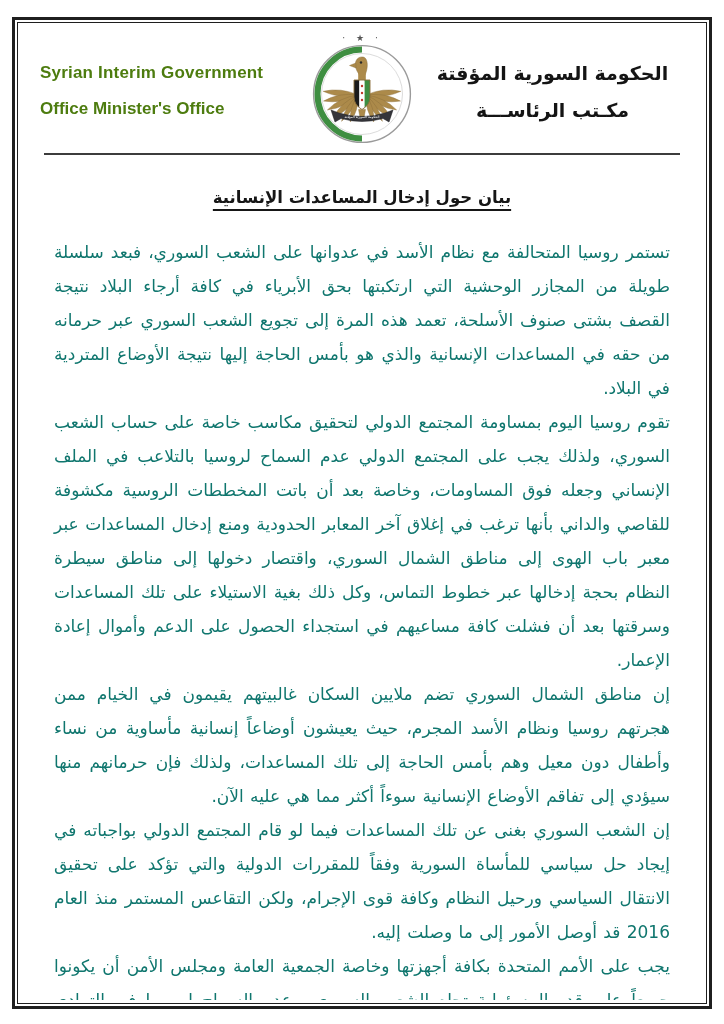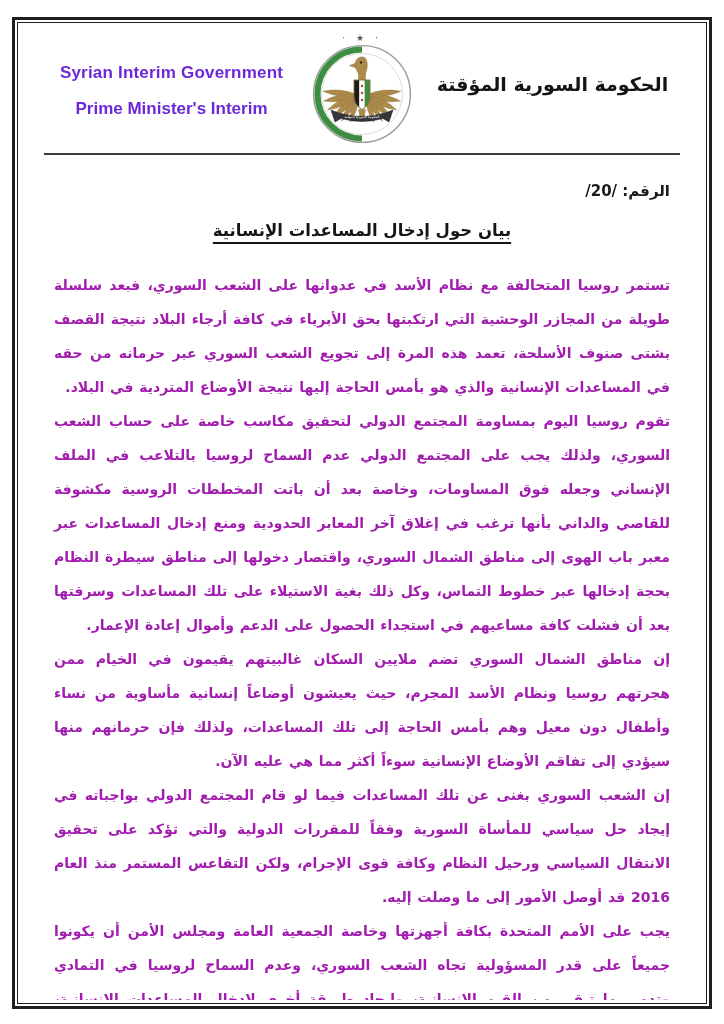--- a/index.html
+++ b/index.html
@@ -25,25 +25,24 @@
     overflow:hidden;
   }
   
   .letterhead {
     display:flex; align-items:center;
     padding:14px 22px 6px 22px;
     height:128px;
   }
   .head-en {
     flex:1 1 0;
-    text-align:center;
     font-family:"Liberation Sans", sans-serif;
     font-weight:700;
     font-size:17px;
-    color:#6d28d9;
+    color:#4d7c0f;
   }
   .head-en .en-line1 { margin-bottom:16px; letter-spacing:.2px; }
   .head-ar {
     flex:1 1 0;
     text-align:center;
     direction:rtl;
     font-weight:700;
     font-size:19px;
     color:#141414;
   }
@@ -78,39 +77,38 @@
     text-align:center;
     font-size:16.5px;
     font-weight:700;
     color:#161616;
     text-decoration:underline;
     text-decoration-thickness:1.5px;
     text-underline-offset:6px;
     margin:13px 0 28px 0;
   }
   .para {
-    font-size:14px;
+    font-size:17px;
     line-height:34px;
     text-align:justify;
-    color:#a21caf;
+    color:#0f766e;
     word-spacing:1px;
-    font-weight:bold;
   }
 </style>
 </head>
 <body>
 
 <div class="page-frame">
   <div class="page-frame-inner">
 
     <header class="letterhead">
 
       <div class="head-en">
         <div class="en-line1">Syrian Interim Government</div>
-        <div class="en-line2">Prime Minister's Interim</div>
+        <div class="en-line2">Office Minister's Office</div>
       </div>
 
       <div class="emblem-wrap">
         <div class="logo-stars">· ★ ·</div>
         <svg class="emblem-svg" viewBox="0 0 100 100" aria-hidden="true">
 
           <circle cx="50" cy="50" r="48.4" fill="#ffffff" stroke="#9a9a9a" stroke-width="1.4"></circle>
 
           <path d="M 50 5.5 A 44.5 44.5 0 0 0 50 94.5" fill="none" stroke="#3e8e41" stroke-width="6" stroke-linecap="butt"></path>
 
@@ -160,29 +158,29 @@
 
           <g>
             <path d="M19,66 L27,69 Q50,76 73,69 L81,66 L77,78 L71,74.5 Q50,80.5 29,74.5 L23,78 Z" fill="#35353a" stroke="#1f1f23" stroke-width="0.5"></path>
             <text x="50" y="74.3" text-anchor="middle" font-size="3.4" fill="#ffffff" direction="rtl" font-family="DejaVu Sans, sans-serif">الحكومة السورية المؤقتة</text>
           </g>
         </svg>
       </div>
 
       <div class="head-ar" lang="ar" dir="rtl">
         <div class="ar-line1">الحكومة السورية المؤقتة</div>
+        <div class="ar-line2">مكـتب الرئاســـة</div>
       </div>
     </header>
 
     <hr class="header-rule">
 
     <main class="doc-body" lang="ar" dir="rtl">
 
       <div class="meta-block">
-        <div class="meta-line">الرقم: /20/</div>
       </div>
 
       <h1 class="doc-title">بيان حول إدخال المساعدات الإنسانية</h1>
 
       <p class="para">تستمر روسيا المتحالفة مع نظام الأسد في عدوانها على الشعب السوري، فبعد سلسلة طويلة من المجازر الوحشية التي ارتكبتها بحق الأبرياء في كافة أرجاء البلاد نتيجة القصف بشتى صنوف الأسلحة، تعمد هذه المرة إلى تجويع الشعب السوري عبر حرمانه من حقه في المساعدات الإنسانية والذي هو بأمس الحاجة إليها نتيجة الأوضاع المتردية في البلاد.</p>
       <p class="para">تقوم روسيا اليوم بمساومة المجتمع الدولي لتحقيق مكاسب خاصة على حساب الشعب السوري، ولذلك يجب على المجتمع الدولي عدم السماح لروسيا بالتلاعب في الملف الإنساني وجعله فوق المساومات، وخاصة بعد أن باتت المخططات الروسية مكشوفة للقاصي والداني بأنها ترغب في إغلاق آخر المعابر الحدودية ومنع إدخال المساعدات عبر معبر باب الهوى إلى مناطق الشمال السوري، واقتصار دخولها إلى مناطق سيطرة النظام بحجة إدخالها عبر خطوط التماس، وكل ذلك بغية الاستيلاء على تلك المساعدات وسرقتها بعد أن فشلت كافة مساعيهم في استجداء الحصول على الدعم وأموال إعادة الإعمار.</p>
       <p class="para">إن مناطق الشمال السوري تضم ملايين السكان غالبيتهم يقيمون في الخيام ممن هجرتهم روسيا ونظام الأسد المجرم، حيث يعيشون أوضاعاً إنسانية مأساوية من نساء وأطفال دون معيل وهم بأمس الحاجة إلى تلك المساعدات، ولذلك فإن حرمانهم منها سيؤدي إلى تفاقم الأوضاع الإنسانية سوءاً أكثر مما هي عليه الآن.</p>
       <p class="para">إن الشعب السوري بغنى عن تلك المساعدات فيما لو قام المجتمع الدولي بواجباته في إيجاد حل سياسي للمأساة السورية وفقاً للمقررات الدولية والتي تؤكد على تحقيق الانتقال السياسي ورحيل النظام وكافة قوى الإجرام، ولكن التقاعس المستمر منذ العام 2016 قد أوصل الأمور إلى ما وصلت إليه.</p>
       <p class="para">يجب على الأمم المتحدة بكافة أجهزتها وخاصة الجمعية العامة ومجلس الأمن أن يكونوا جميعاً على قدر المسؤولية تجاه الشعب السوري، وعدم السماح لروسيا في التمادي وتدمير ما تبقى من القيم الإنسانية، وإيجاد طريقة أخرى لإدخال المساعدات الإنسانية، وإيجاد حل للملف السوري كفيل بإنهاء معاناة الشعب السوري على كافة الأصعدة ووضع حد لكل تلك الممارسات.</p>
 

